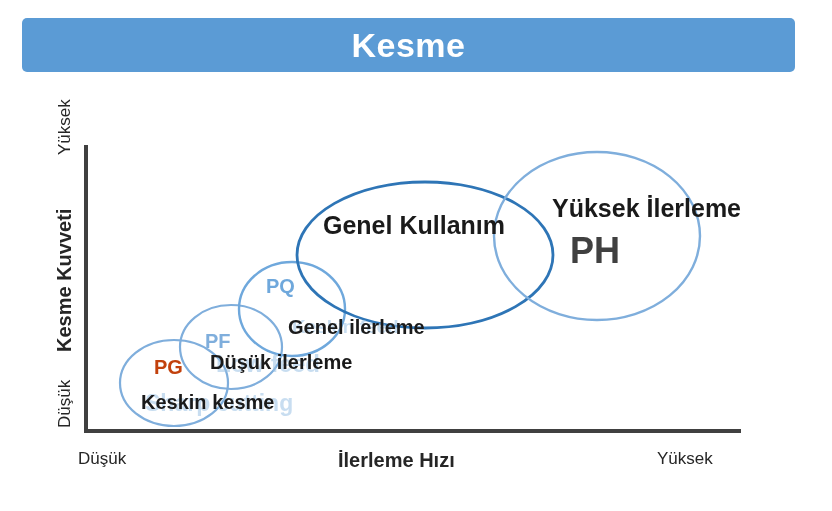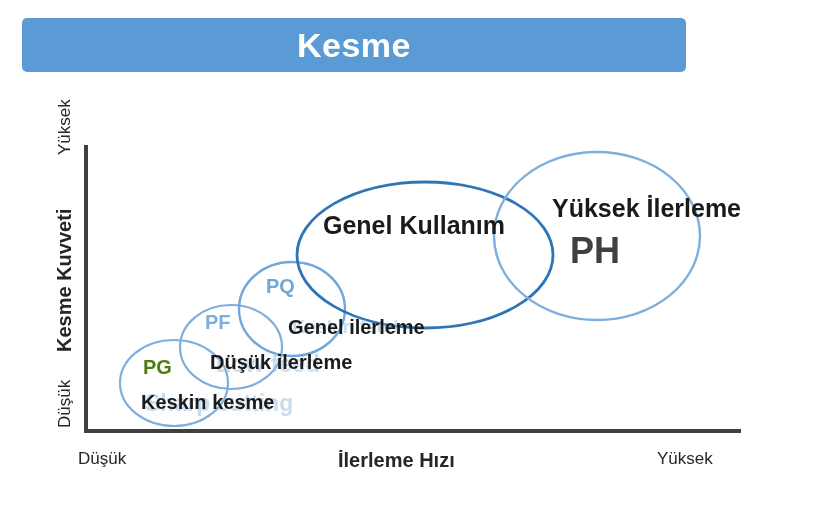--- a/index.html
+++ b/index.html
@@ -14,21 +14,21 @@
     background: #ffffff;
     overflow: hidden;
     font-family: "Liberation Sans", sans-serif;
   }
 
   
   #title-banner {
     position: absolute;
     left: 22px;
     top: 18px;
-    width: 664px;
+    width: 773px;
     height: 54px;
     background: #5B9BD5;
     border-radius: 5px;
     display: flex;
     align-items: center;
     justify-content: center;
   }
   #title-text {
     color: #ffffff;
     font-size: 34px;
@@ -130,21 +130,21 @@
     font-weight: bold;
     line-height: 1;
     white-space: nowrap;
   }
 
   
   #label-pg      { left: 143px; top: 357px; color: #7FAEDC; }
   #ghost-pg      { left: 145px; top: 392px; font-size: 23px; }
   #desc-pg       { left: 141px; top: 392px; font-size: 20px; }
   
-  #label-pf      { left: 205px; top: 312px; color: #7FAEDC; }
+  #label-pf      { left: 205px; top: 331px; color: #7FAEDC; }
   #ghost-pf      { left: 216px; top: 352px; font-size: 24px; }
   #desc-pf       { left: 210px; top: 352px; font-size: 20px; }
   
   #label-pq      { left: 266px; top: 276px; color: #6FA8DC; }
   #ghost-pq      { left: 292px; top: 317px; font-size: 19px; }
   #desc-pq       { left: 288px; top: 317px; font-size: 20px; }
   
   #label-pm      { left: 400px; top: 245px; color: #2E75B6; font-size: 36px; }
   #desc-pm       { left: 323px; top: 213px; font-size: 25px; }
   
@@ -173,21 +173,21 @@
 
   <svg id="ellipse-layer" viewBox="0 0 832 511">
     <ellipse id="ellipse-pg" fill="none" cx="174" cy="383" rx="54" ry="43" stroke="#7FAEDC" stroke-width="2.2"></ellipse>
     <ellipse id="ellipse-pf" fill="none" cx="231" cy="347" rx="51" ry="42" stroke="#7FAEDC" stroke-width="2.2"></ellipse>
     <ellipse id="ellipse-pq" fill="none" cx="292" cy="309" rx="53" ry="47" stroke="#6FA8DC" stroke-width="2.4"></ellipse>
     <ellipse id="ellipse-pm" fill="none" cx="425" cy="255" rx="128" ry="73" stroke="#2E75B6" stroke-width="2.8"></ellipse>
     <ellipse id="ellipse-ph" fill="none" cx="597" cy="236" rx="103" ry="84" stroke="#7FAEDC" stroke-width="2.4"></ellipse>
   </svg>
 
   <div class="ghost-label" id="ghost-pg">Sharp cutting</div>
-  <div class="code-label" id="label-pg" style="color: #4d7c0f;">PG</div>
+  <div class="code-label" id="label-pg" style="color: #c2410c; margin-left: 11px;">PG</div>
   <div class="desc-label" id="desc-pg">Keskin kesme</div>
 
   <div class="ghost-label" id="ghost-pf">Low feed</div>
   <div class="code-label" id="label-pf" style="color: rgb(127, 174, 220);">PF</div>
   <div class="desc-label" id="desc-pf">Düşük ilerleme</div>
 
   <div class="ghost-label" id="ghost-pq">Keskin feed</div>
   <div class="code-label" id="label-pq" style="color: rgb(111, 168, 220);">PQ</div>
   <div class="desc-label" id="desc-pq">Genel ilerleme</div>
 

